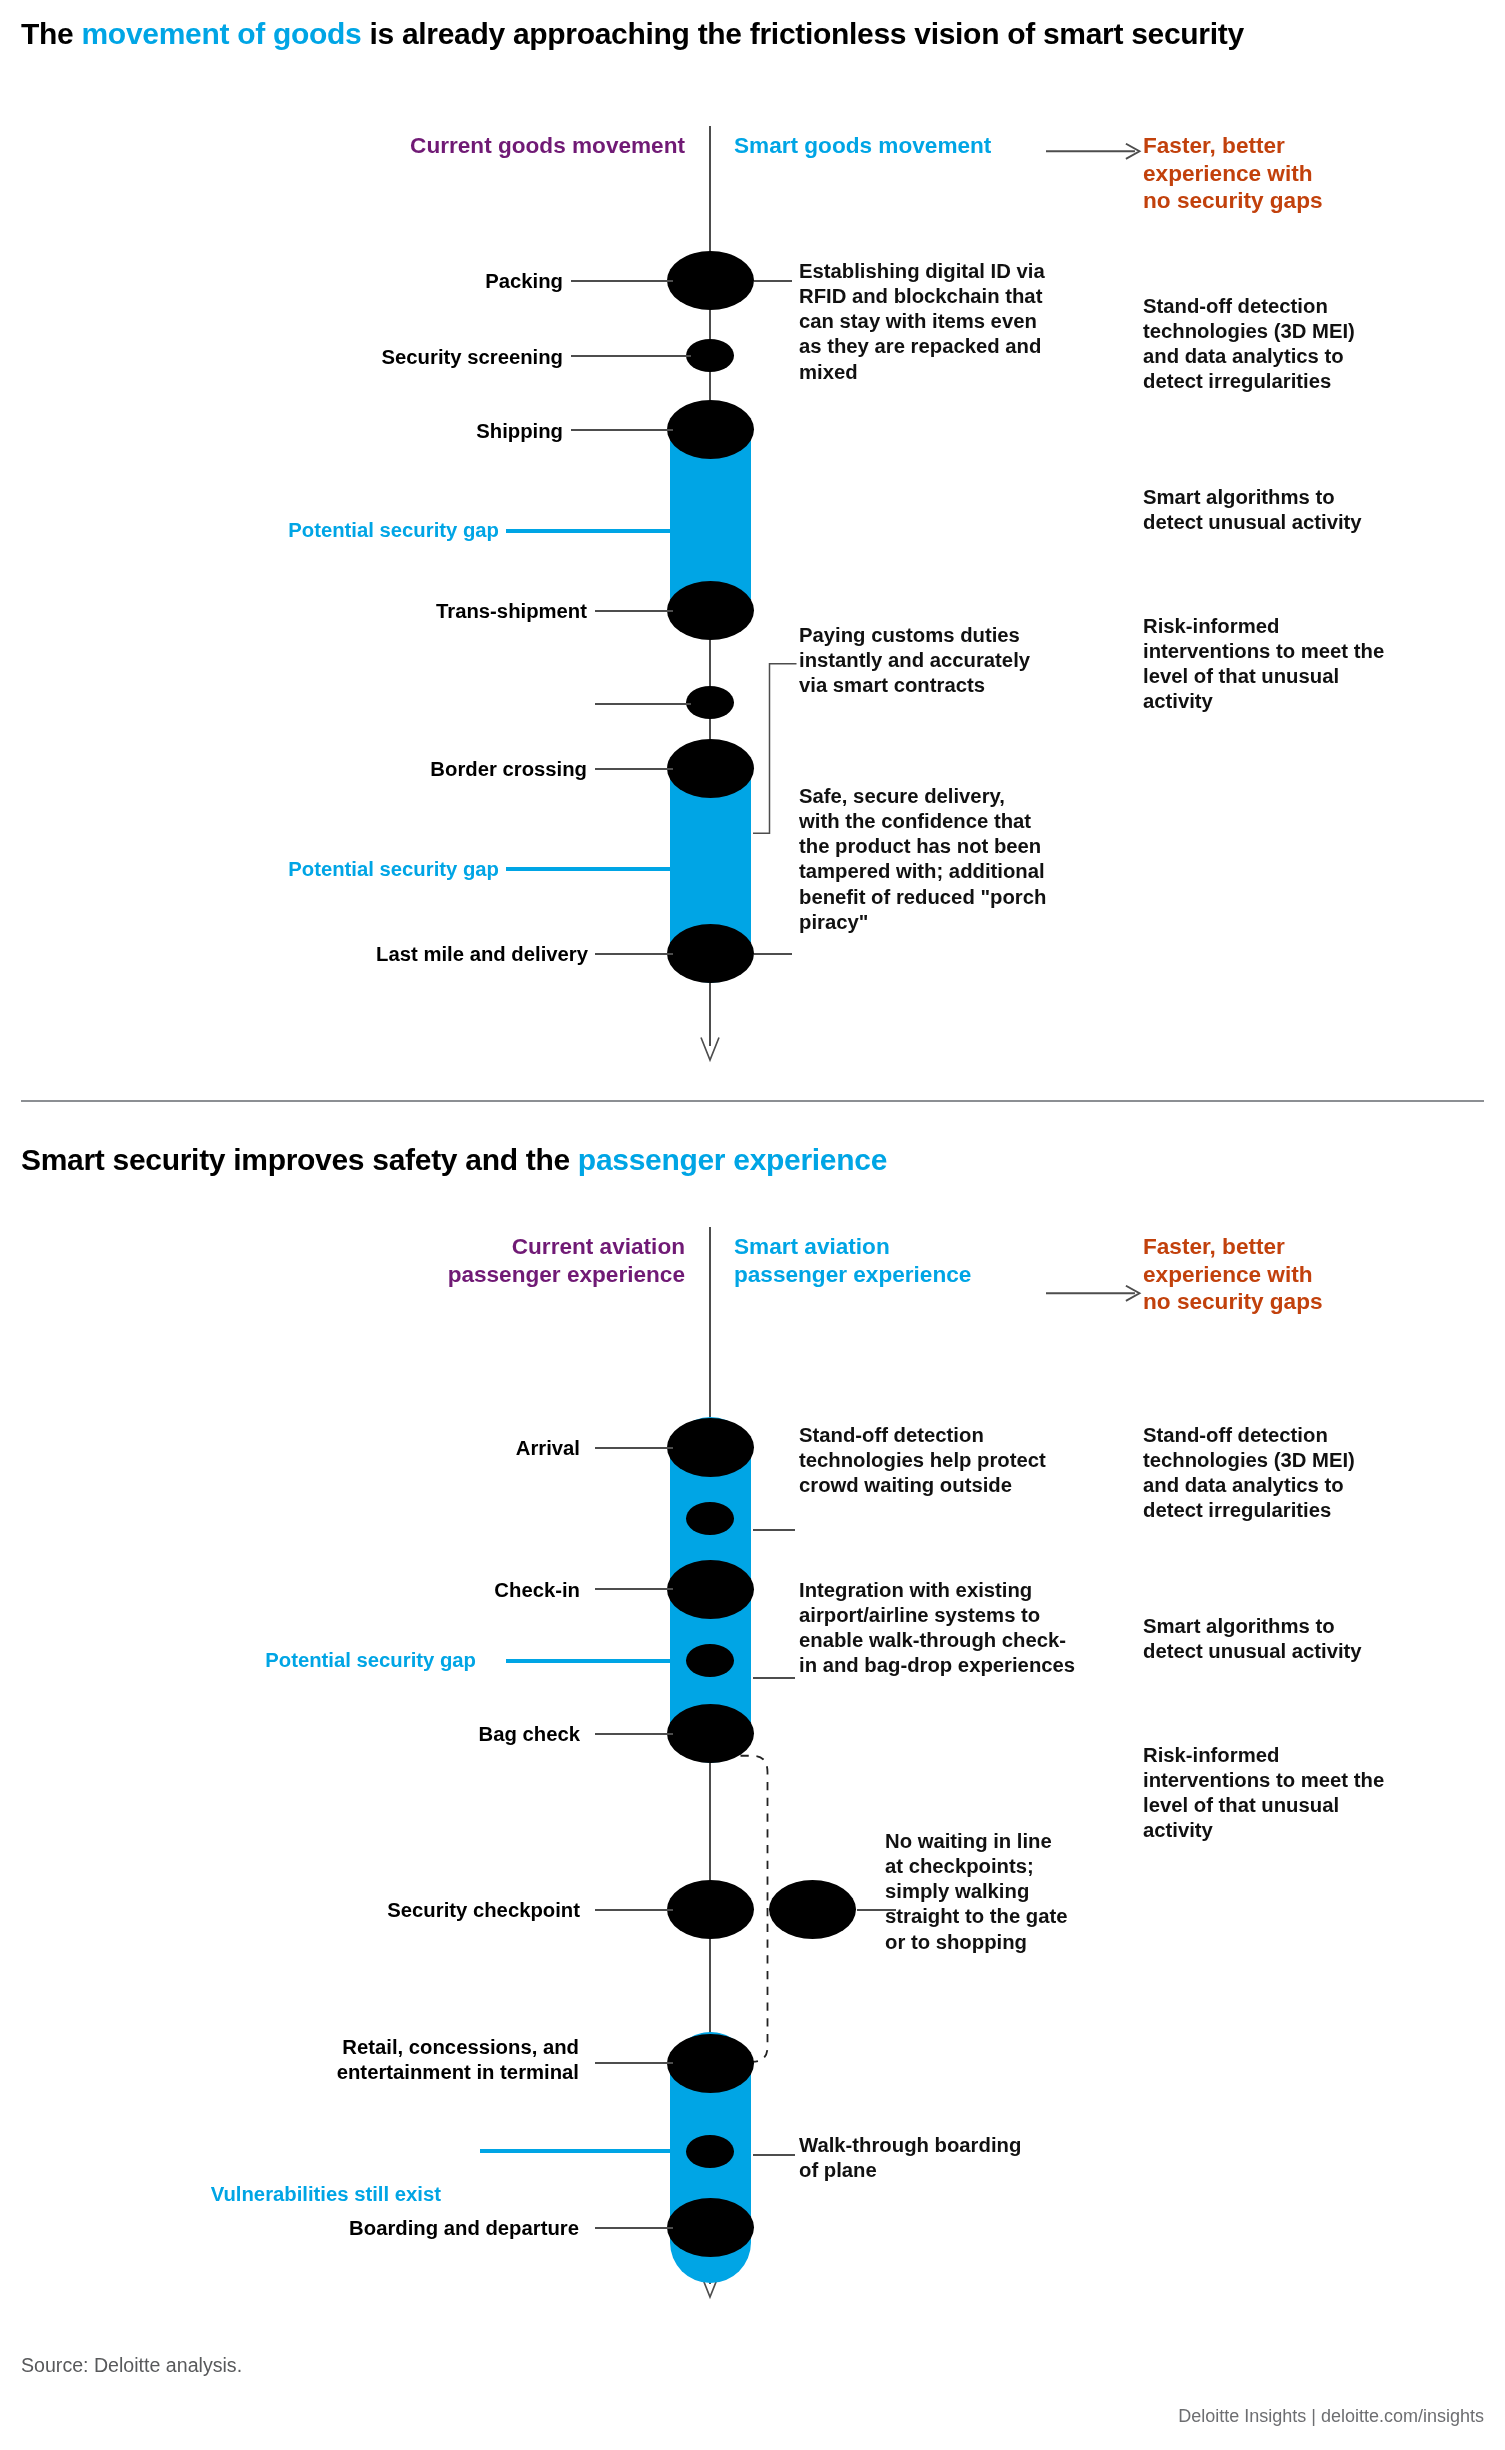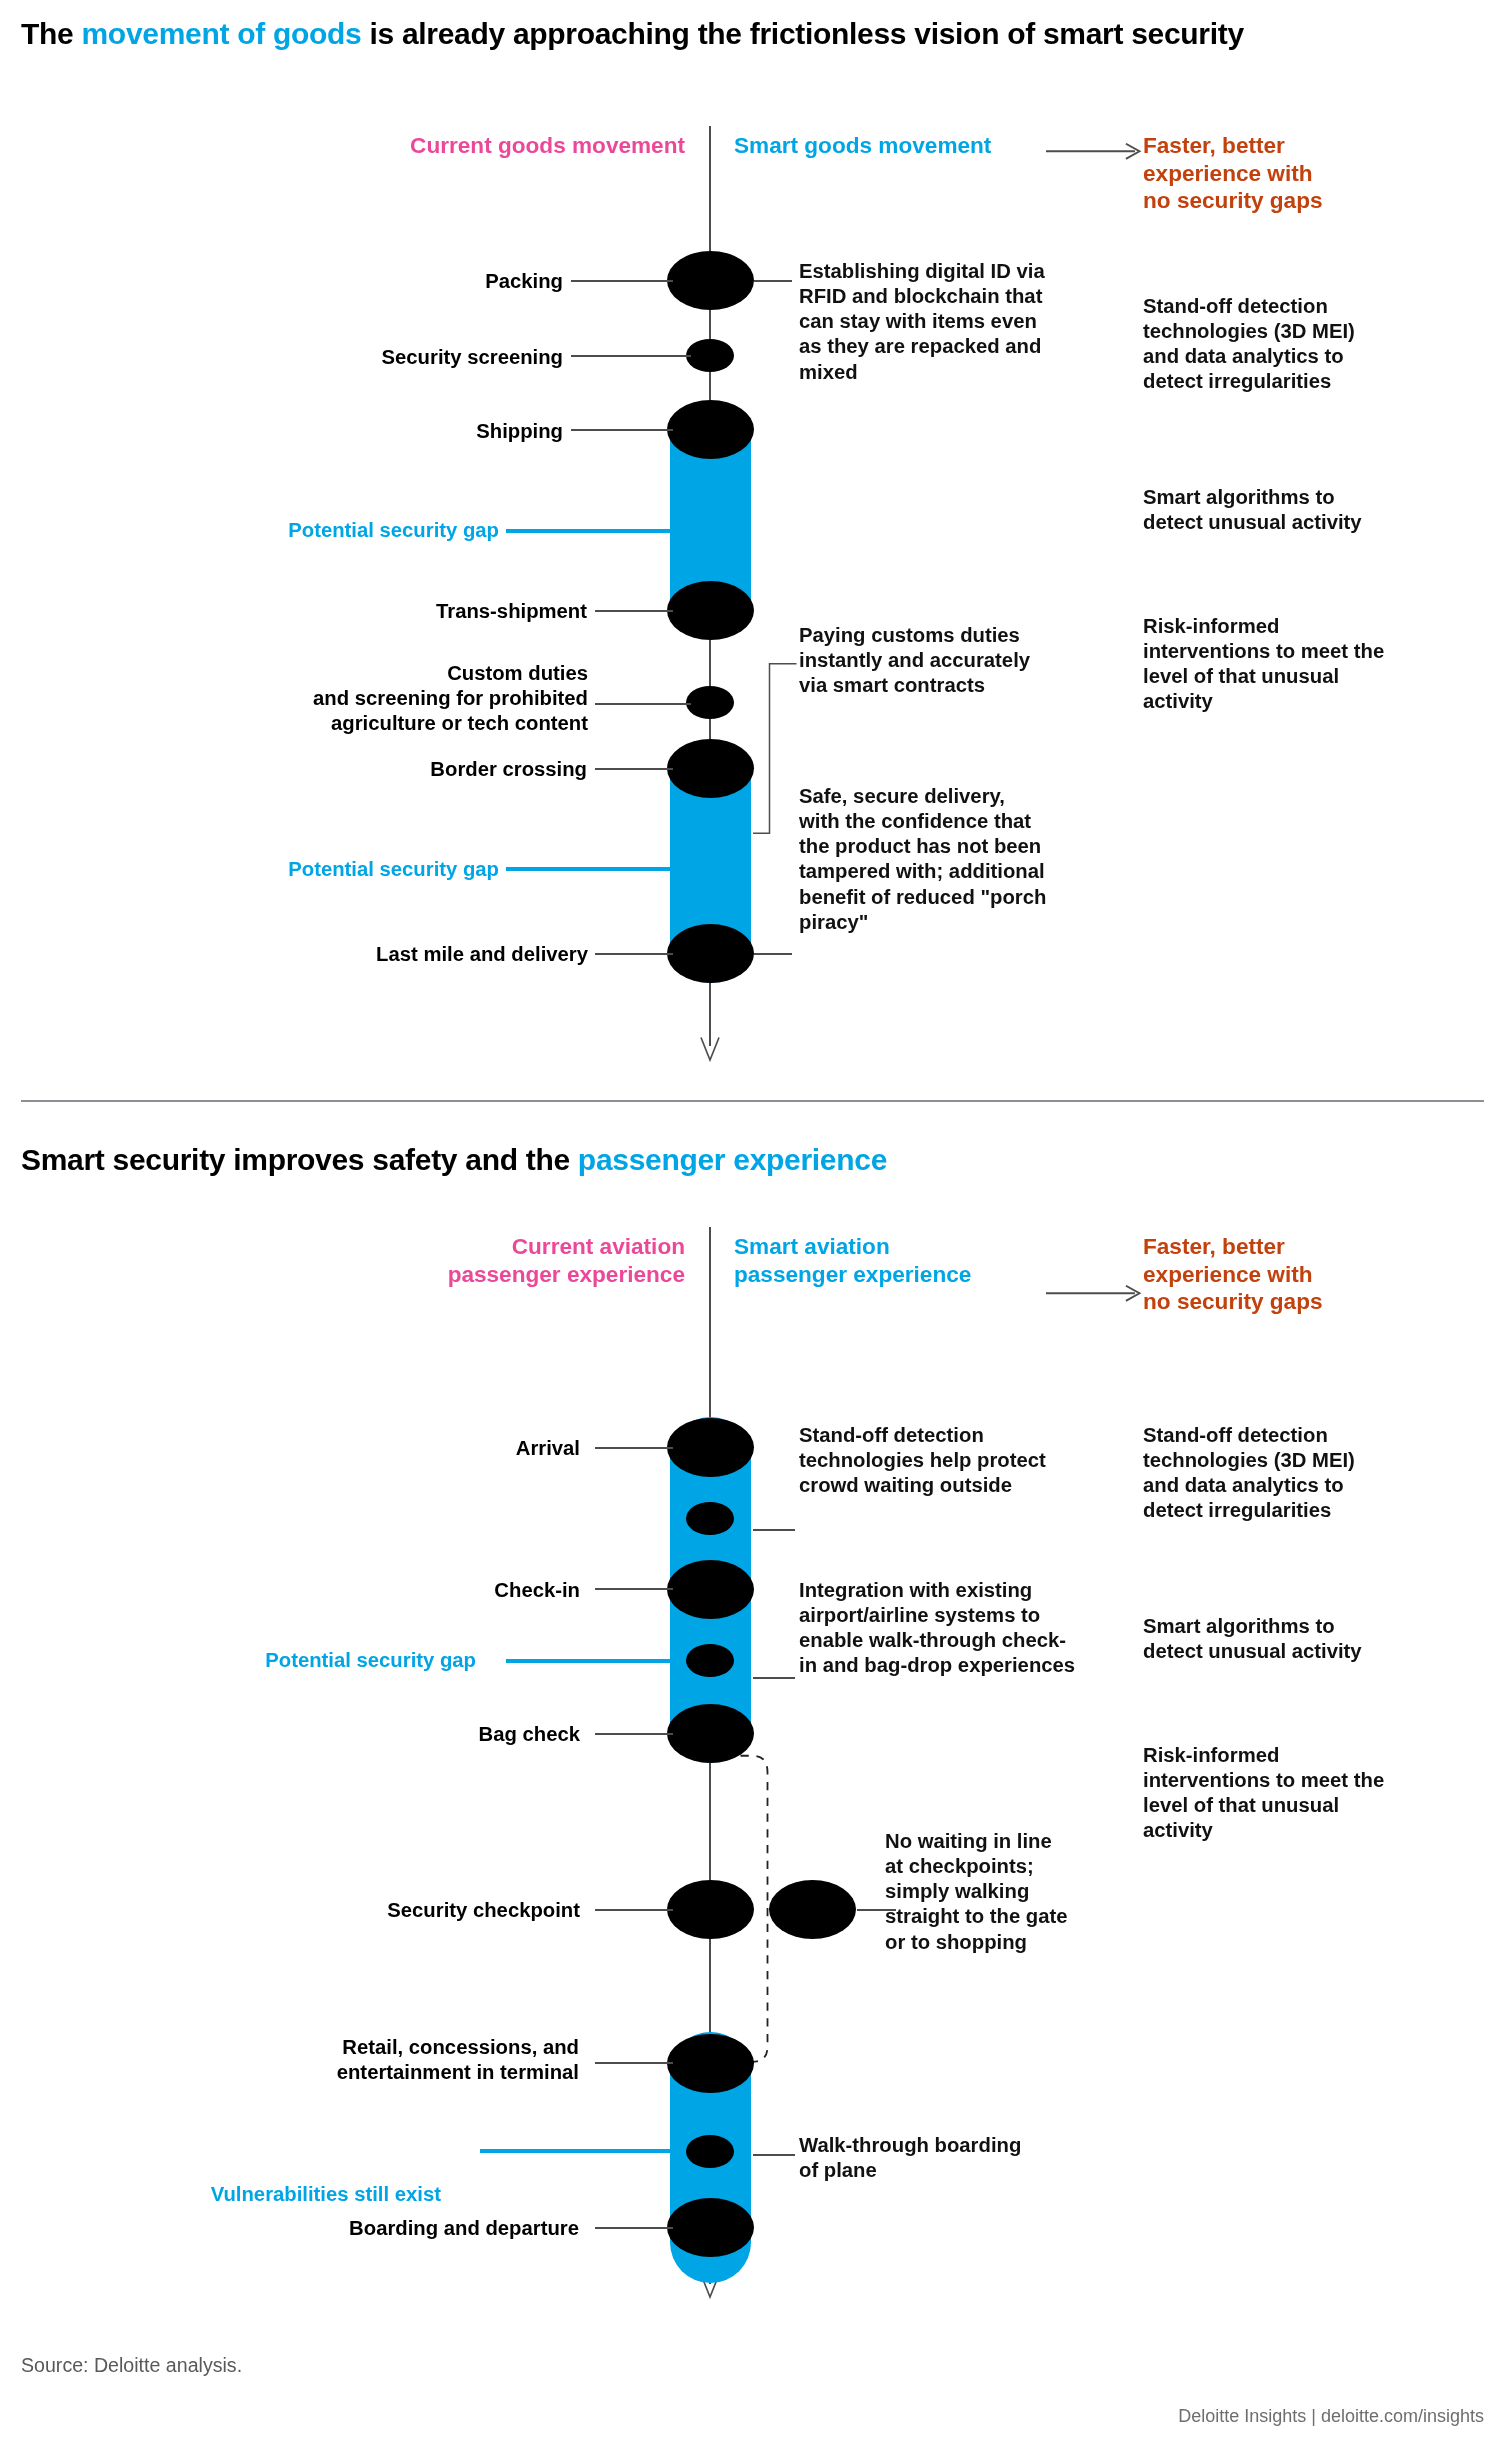--- a/index.html
+++ b/index.html
@@ -31,21 +31,21 @@
     background: #8c8f93;
   }
 
   
   .col-head {
     position: absolute;
     font-size: 22.6px;
     font-weight: 700;
     line-height: 1.22;
   }
-  .col-head.current { text-align: right; color:#ec4899; }
+  .col-head.current { text-align: right; color:#701a75; }
   .col-head.smart { text-align: left; color:#00A5E5; }
   .col-head.result { text-align: left; color:#c2410c; }
 
   
   .spine {
     position: absolute;
     width: 1.5px;
     background: #4d4d4d;
   }
 
@@ -161,23 +161,20 @@
   <div class="leader" style="left:595px; top:703px;  width:96px;"></div>
   <div class="leader" style="left:595px; top:768px; width:78px;"></div>
   <div class="leader blue" style="left:506px; top:867px; width:167px;"></div>
   <div class="leader" style="left:595px; top:953px; width:78px;"></div>
 
   <div class="lbl-left" style="left:226px; top:269px;  width:337px;">Packing</div>
   <div class="lbl-left" style="left:226px; top:345px;  width:337px;">Security screening</div>
   <div class="lbl-left" style="left:226px; top:419px;  width:337px;">Shipping</div>
   <div class="lbl-left gap" style="left:181px; top:518px; width:318px;">Potential security gap</div>
   <div class="lbl-left" style="left:226px; top:599px;  width:361px;">Trans-shipment</div>
-  <div class="lbl-left" style="left:151px; top:661px;  width:437px; white-space:pre-line;">Custom duties
-and screening for prohibited
-agriculture or tech content</div>
   <div class="lbl-left" style="left:226px; top:757px; width:361px;">Border crossing</div>
   <div class="lbl-left gap" style="left:181px; top:857px; width:318px;">Potential security gap</div>
   <div class="lbl-left" style="left:166px; top:942px; width:422px;">Last mile and delivery</div>
 
   <div class="leader" style="left:754px; top:280px; width:38px;"></div>
 
   <div class="bracket" style="left:753px; top:662px;">
     <svg width="45" height="173" viewBox="0 0 60 230">
       <path d="M0 228 L22 228 L22 2 L58 2" fill="none" stroke="#4D4D4D" stroke-width="2"></path>
     </svg>

